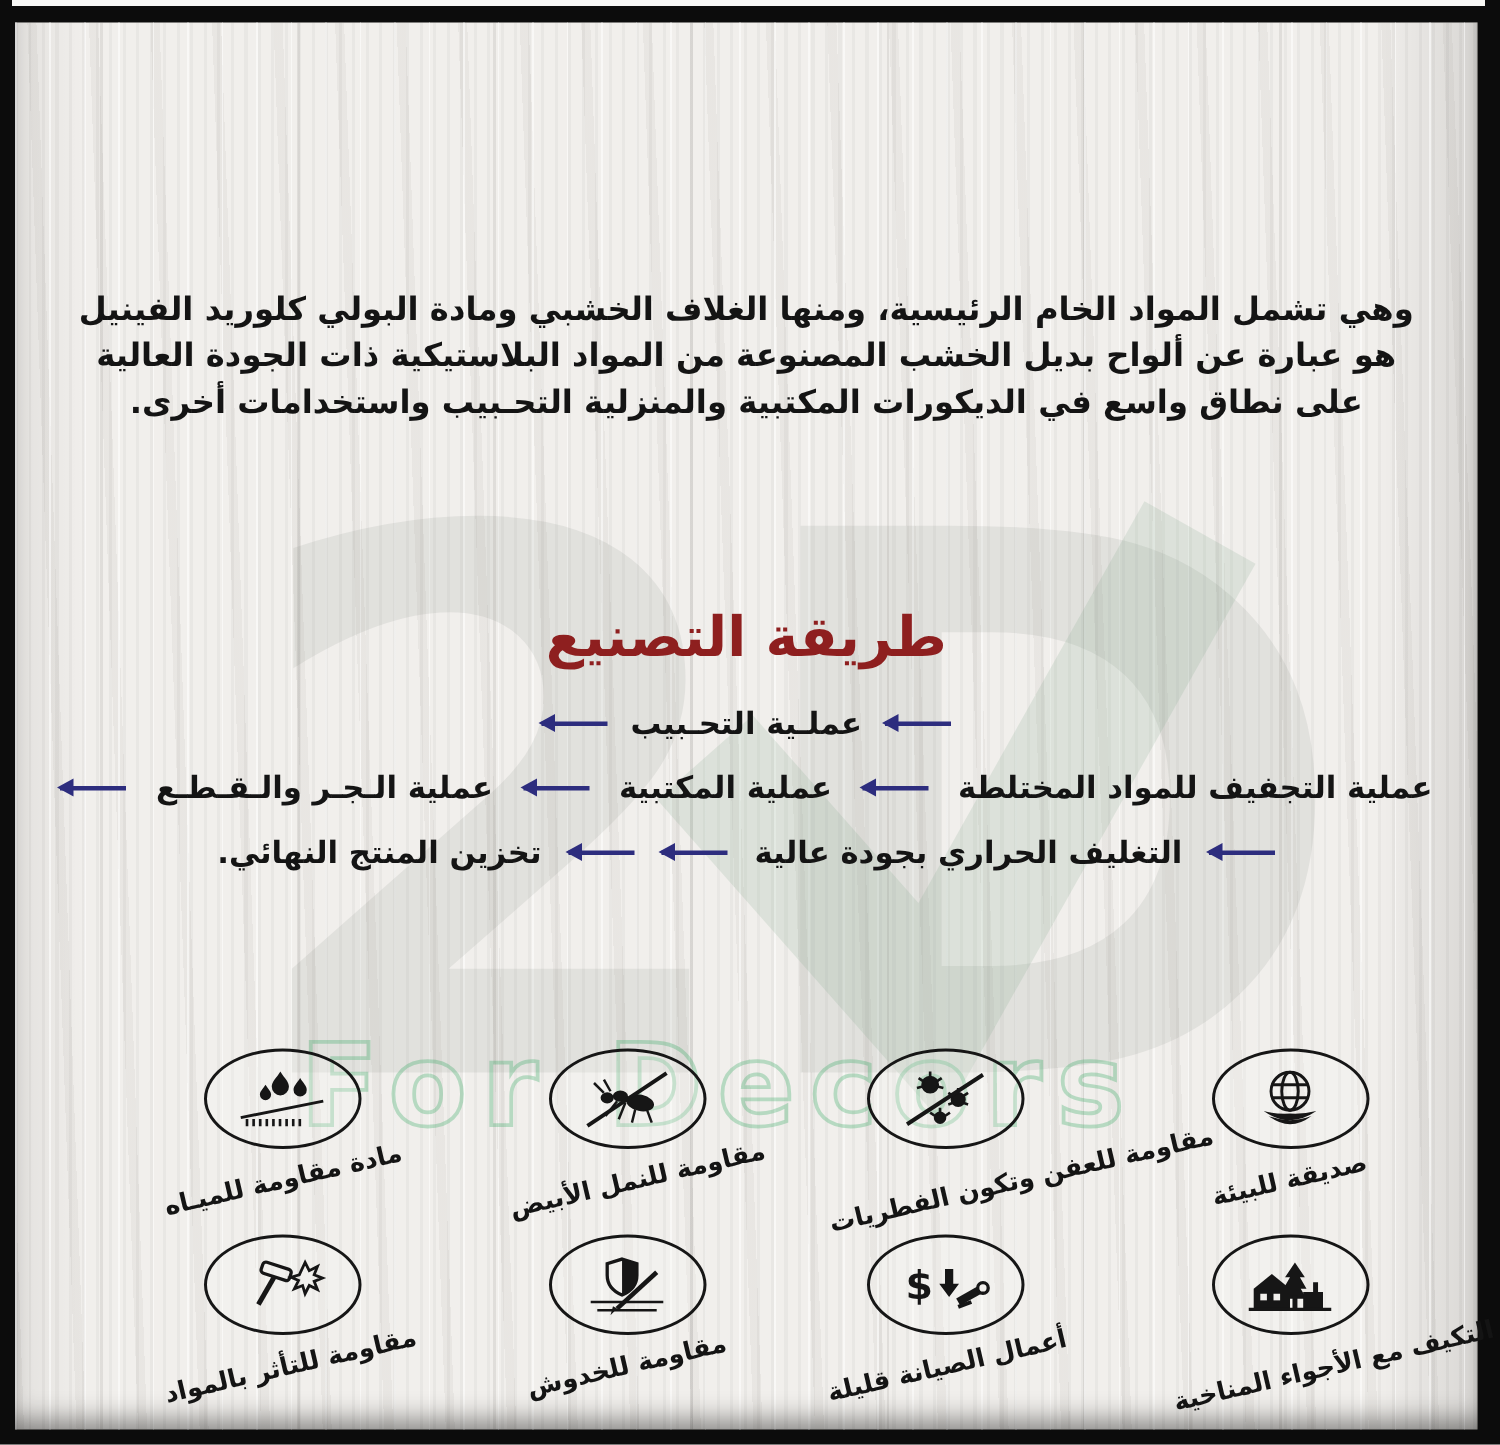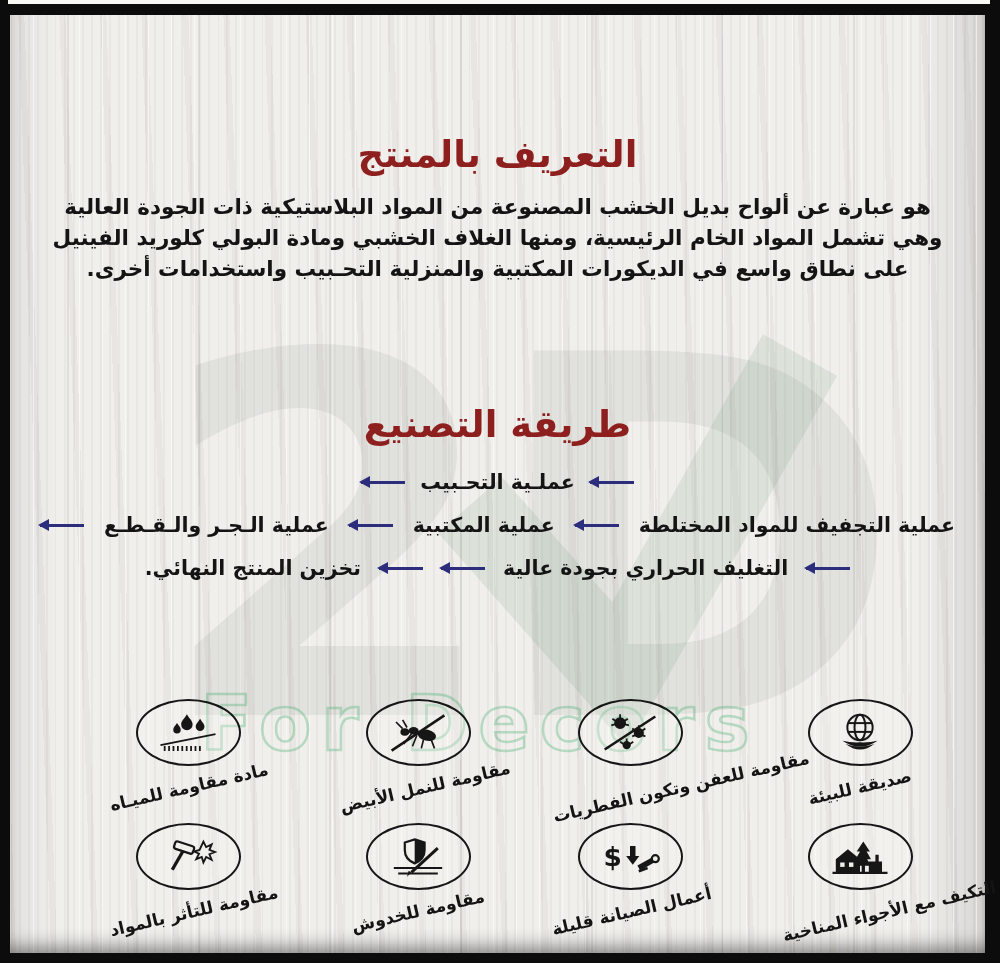--- a/index.html
+++ b/index.html
@@ -75,25 +75,24 @@
 <div class="board">
 
   <svg class="watermark" viewBox="0 0 720 480">
     <text x="15" y="410" font-size="500" font-weight="bold" letter-spacing="-15" fill="rgba(124,132,124,0.13)">2D</text>
     <path d="M330 200 L480 370 L660 50" fill="none" stroke="rgba(118,162,130,0.17)" stroke-width="85"></path>
     <text x="340" y="445" text-anchor="middle" font-size="76" font-weight="bold" letter-spacing="10" fill="none" stroke="rgba(58,172,104,0.32)" stroke-width="2.5">For Decors</text>
   </svg>
 
   <div class="content">
 
-    <h1 class="sec-title" id="title-definition">التعريف بالمنتج</h1>
 
     <div class="intro">
+      <div class="intro-line">وهي تشمل المواد الخام الرئيسية، ومنها الغلاف الخشبي ومادة البولي كلوريد الفينيل</div>
       <div class="intro-line">هو عبارة عن ألواح بديل الخشب المصنوعة من المواد البلاستيكية ذات الجودة العالية</div>
-      <div class="intro-line">وهي تشمل المواد الخام الرئيسية، ومنها الغلاف الخشبي ومادة البولي كلوريد الفينيل</div>
       <div class="intro-line">على نطاق واسع في الديكورات المكتبية والمنزلية التحـبيب واستخدامات أخرى.</div>
     </div>
 
     <h1 class="sec-title" id="title-manufacturing">طريقة التصنيع</h1>
 
     <div class="flow-row" id="flow-row-1">
       <span class="arrow"></span>
       <span>عملـية التحـبيب</span>
       <span class="arrow"></span>
     </div>

